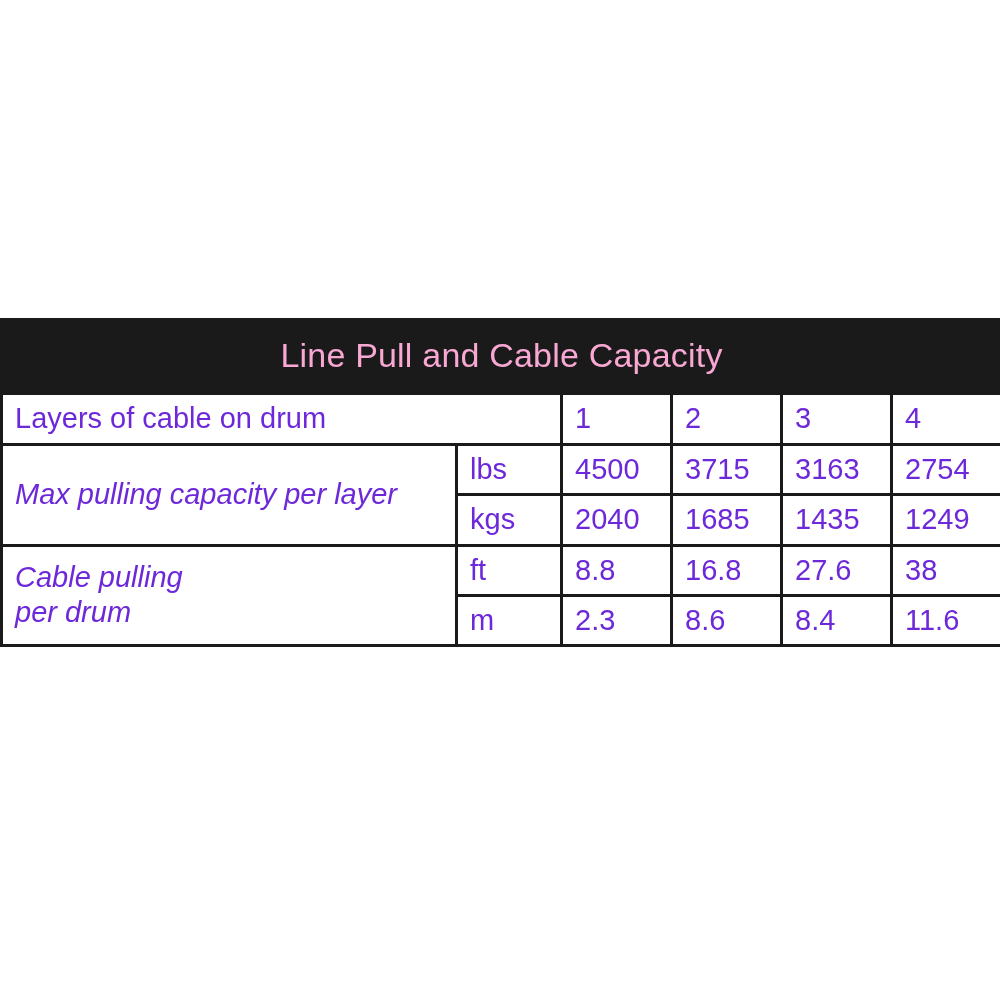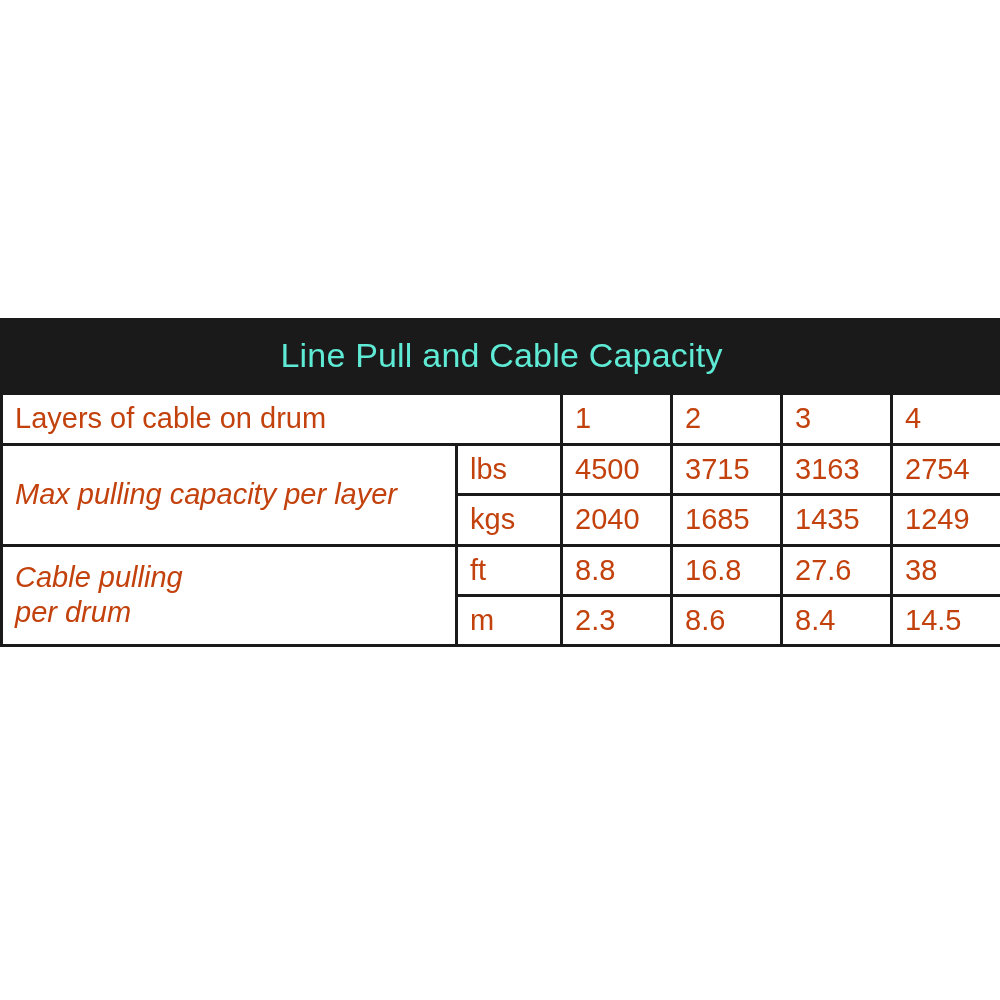--- a/index.html
+++ b/index.html
@@ -28,36 +28,36 @@
     width: 1000px;
     table-layout: fixed;
     background: #ffffff;
   }
 
   table.spec td,
   table.spec th {
     border: 3px solid #1a1a1a;
     background: #ffffff;
     font-weight: normal;
-    color: #c2410c;
+    color: #6d28d9;
     font-size: 29px;
     padding: 6px 12px;
     text-align: left;
     vertical-align: middle;
     line-height: 1.22;
   }
 
   
   table.spec {
     border: 0;
   }
 
   tr.title-row td {
     background: #1a1a1a;
-    color: #5eead4;
+    color: #f9a8d4;
     text-align: center;
     font-size: 34px;
     padding: 14px 10px 16px 10px;
     border: 3px solid #1a1a1a;
     letter-spacing: 0.2px;
   }
 
   td.rowlabel {
     font-size: 29px;
   }
@@ -131,17 +131,17 @@
         <td class="val">16.8</td>
         <td class="val">27.6</td>
         <td class="val">38</td>
       </tr>
 
       <tr>
         <td class="unit">m</td>
         <td class="val">2.3</td>
         <td class="val">8.6</td>
         <td class="val">8.4</td>
-        <td class="val">14.5</td>
+        <td class="val">11.6</td>
       </tr>
     </tbody>
   </table>
 </div>
 
 </body></html>

